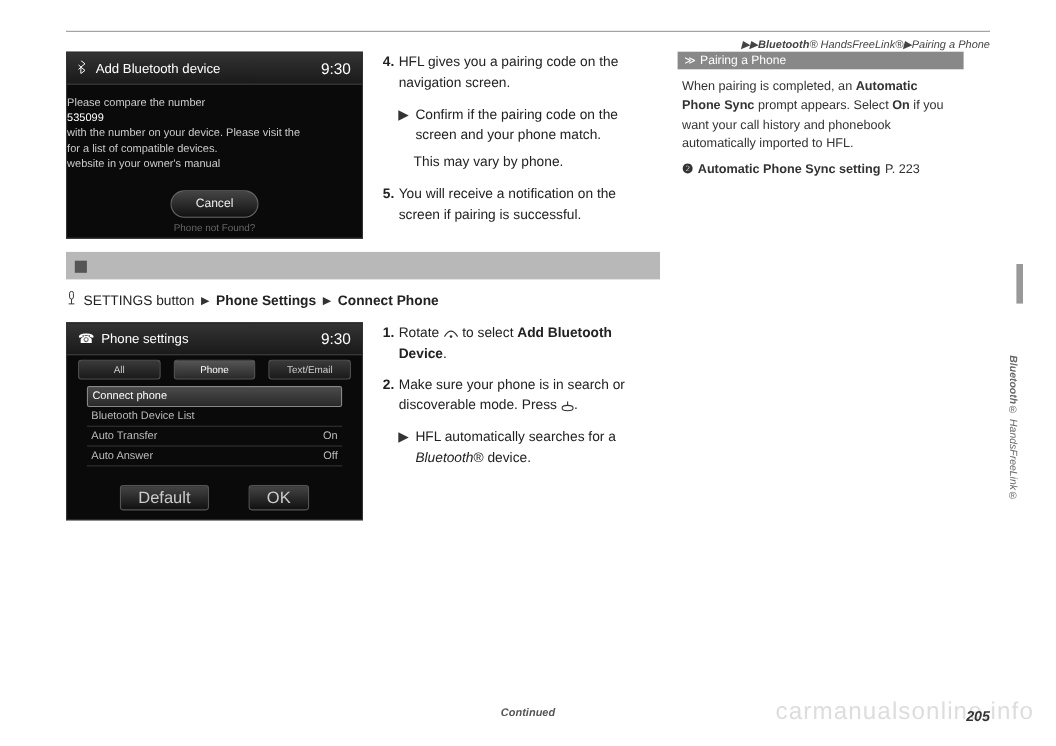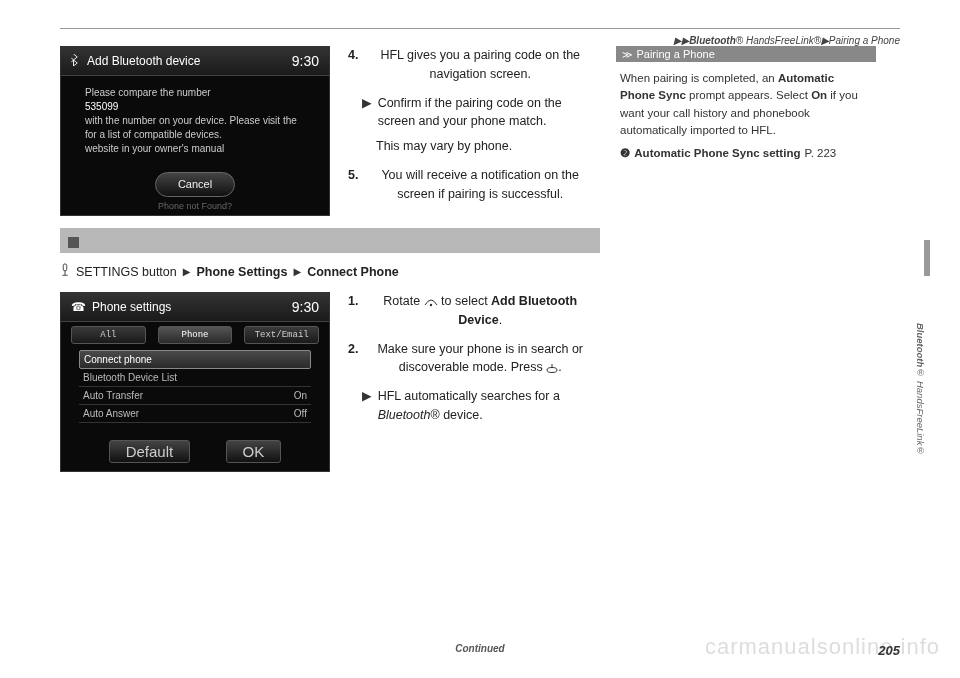--- a/index.html
+++ b/index.html
@@ -12,39 +12,39 @@
     .col-left { flex: 0 0 270px; }
     .col-mid { flex: 0 0 250px; }
     .col-right { flex: 0 0 260px; }
     
     
     .screenshot { width: 270px; height: 170px; background: #0a0a0a; border: 1px solid #333; position: relative; color: #ddd; font-size: 10px; margin-bottom: 12px; }
     .ss-header { display: flex; justify-content: space-between; align-items: center; padding: 6px 10px; border-bottom: 1px solid #444; background: linear-gradient(#333, #1a1a1a); }
     .ss-header .title { display: flex; align-items: center; gap: 6px; font-size: 12px; color: #fff; }
     .ss-header .clock { font-size: 14px; font-weight: normal; color: #fff; }
     .bt-icon { display: inline-block; width: 10px; height: 14px; color: #fff; }
-    .ss-body { padding: 10px 24px; font-size: 10px; line-height: 1.4; color: #ccc; }
+    .ss-body { padding: 10px 0; font-size: 10px; line-height: 1.4; color: #ccc; }
     .ss-body .strong { color: #fff; }
     .ss-cancel-wrap { text-align: center; margin-top: 16px; }
     .ss-cancel { display: inline-block; padding: 4px 22px; border: 1px solid #666; border-radius: 14px; background: linear-gradient(#444, #111); color: #eee; font-size: 11px; }
     .ss-footer { position: absolute; bottom: 4px; width: 100%; text-align: center; font-size: 9px; color: #666; }
 
-    .ss-tabs { display: flex; padding: 4px 10px; gap: 12px; font-family: Liberation Mono, monospace; }
+    .ss-tabs { display: flex; padding: 4px 10px; gap: 12px; }
     .ss-tab { flex: 1; text-align: center; padding: 3px; background: linear-gradient(#3a3a3a, #1a1a1a); border: 1px solid #555; border-radius: 3px; font-size: 9px; color: #ccc; }
     .ss-tab.active { background: linear-gradient(#555, #2a2a2a); color: #fff; position: relative; }
     .ss-list { padding: 2px 18px; }
     .ss-row { display: flex; justify-content: space-between; padding: 3px 4px; border-bottom: 1px solid #333; font-size: 10px; color: #bbb; }
     .ss-row.sel { border: 1px solid #888; background: linear-gradient(#4a4a4a, #2a2a2a); color: #fff; border-radius: 2px; }
     .ss-bottom { display: flex; justify-content: space-around; padding: 4px 30px; position: absolute; bottom: 4px; left: 0; right: 0; }
     .ss-btn { padding: 2px 16px; background: linear-gradient(#444, #111); border: 1px solid #555; border-radius: 3px; font-size: 15px; color: #ccc; }
 
     
     .step { display: flex; font-size: 12.5px; line-height: 1.5; margin-bottom: 10px; }
     .step .num { font-weight: bold; margin-right: 4px; flex: 0 0 auto; }
-    .step .txt { flex: 1; text-align: center; }
+    .step .txt { flex: 1; }
     .sub { margin-left: 14px; display: flex; font-size: 12.5px; line-height: 1.5; margin-bottom: 6px; }
     .sub .tri { margin-right: 6px; color: #333; flex: 0 0 auto; }
     .sub .txt { flex: 1; }
     .note { font-size: 12.5px; margin-left: 28px; line-height: 1.5; margin-bottom: 10px; }
 
     .section-header { background: #b8b8b8; color: #222; font-size: 15px; padding: 4px 8px; width: 540px; margin-bottom: 10px; }
     .sq { display: inline-block; width: 11px; height: 11px; background: #555; margin-right: 4px; vertical-align: middle; }
     .path { font-size: 12.5px; margin-bottom: 12px; display: flex; align-items: center; gap: 6px; flex-wrap: wrap; }
     .path .bold { font-weight: bold; }
     .tri-inline { color: #333; font-size: 10px; }

